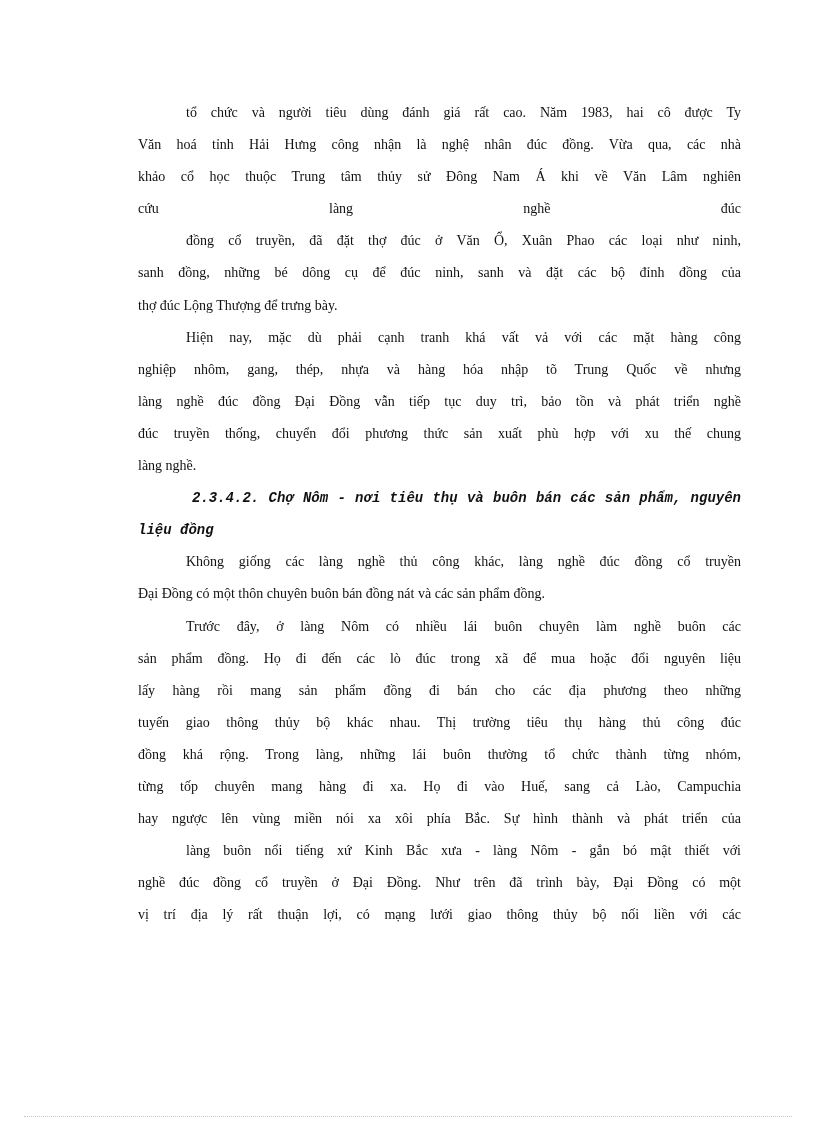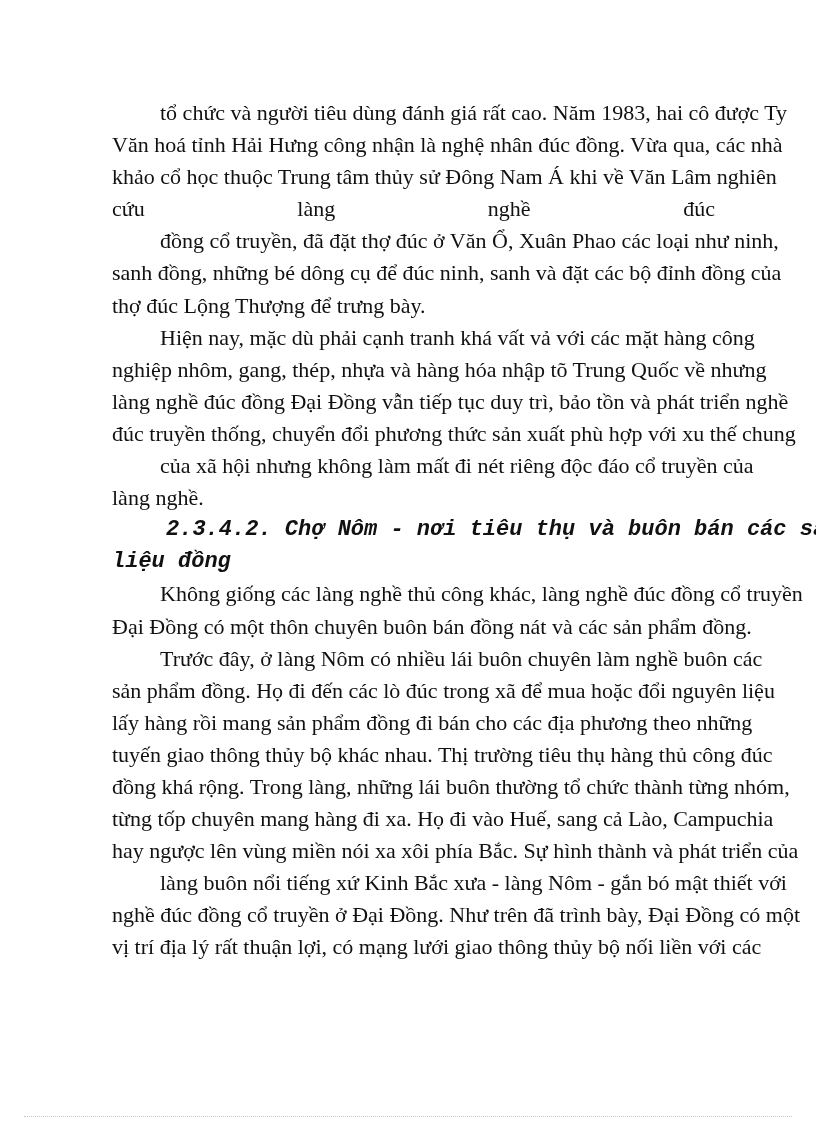--- a/index.html
+++ b/index.html
@@ -1,23 +1,23 @@
 <!DOCTYPE html>
 <html><head>
   <meta charset="utf-8">
   <style>
     html, body { margin: 0; padding: 0; background: #ffffff; }
     body { width: 816px; height: 1123px; position: relative; overflow: hidden; }
     .page {
       position: absolute;
-      left: 112px;
+      left: 138px;
       top: 97px;
       width: 603px;
       font-family: "Liberation Serif", serif;
-      font-size: 22px;
+      font-size: 14px;
       color: #111111;
       line-height: 32.1px;
     }
     .line {
       display: block;
       white-space: nowrap;
       text-align: justify;
       text-align-last: justify;
       height: 32.1px;
     }
@@ -49,21 +49,20 @@
     <span class="line">cứu làng nghề đúc</span>
     <span class="line indent">đồng cổ truyền, đã đặt thợ đúc ở Văn Ổ, Xuân Phao các loại như ninh,</span>
     <span class="line">sanh đồng, những bé dông cụ để đúc ninh, sanh và đặt các bộ đỉnh đồng của</span>
     <span class="line last">thợ đúc Lộng Thượng để trưng bày.</span>
   </div>
   <div>
     <span class="line indent">Hiện nay, mặc dù phải cạnh tranh khá vất vả với các mặt hàng công</span>
     <span class="line">nghiệp nhôm, gang, thép, nhựa và hàng hóa nhập tõ Trung Quốc về nhưng</span>
     <span class="line">làng nghề đúc đồng Đại Đồng vẫn tiếp tục duy trì, bảo tồn và phát triển nghề</span>
     <span class="line">đúc truyền thống, chuyển đổi phương thức sản xuất phù hợp với xu thế chung</span>
-    <span class="line indent">của xã hội nhưng không làm mất đi nét riêng độc đáo cổ truyền của</span>
     <span class="line last">làng nghề.</span>
   </div>
   <div>
     <span class="line heading heading-indent">2.3.4.2. Chợ Nôm - nơi tiêu thụ và buôn bán các sản phẩm, nguyên</span>
     <span class="line heading last">liệu đồng</span>
   </div>
   <div>
     <span class="line indent">Không giống các làng nghề thủ công khác, làng nghề đúc đồng cổ truyền</span>
     <span class="line last">Đại Đồng có một thôn chuyên buôn bán đồng nát và các sản phẩm đồng.</span>
   </div>

